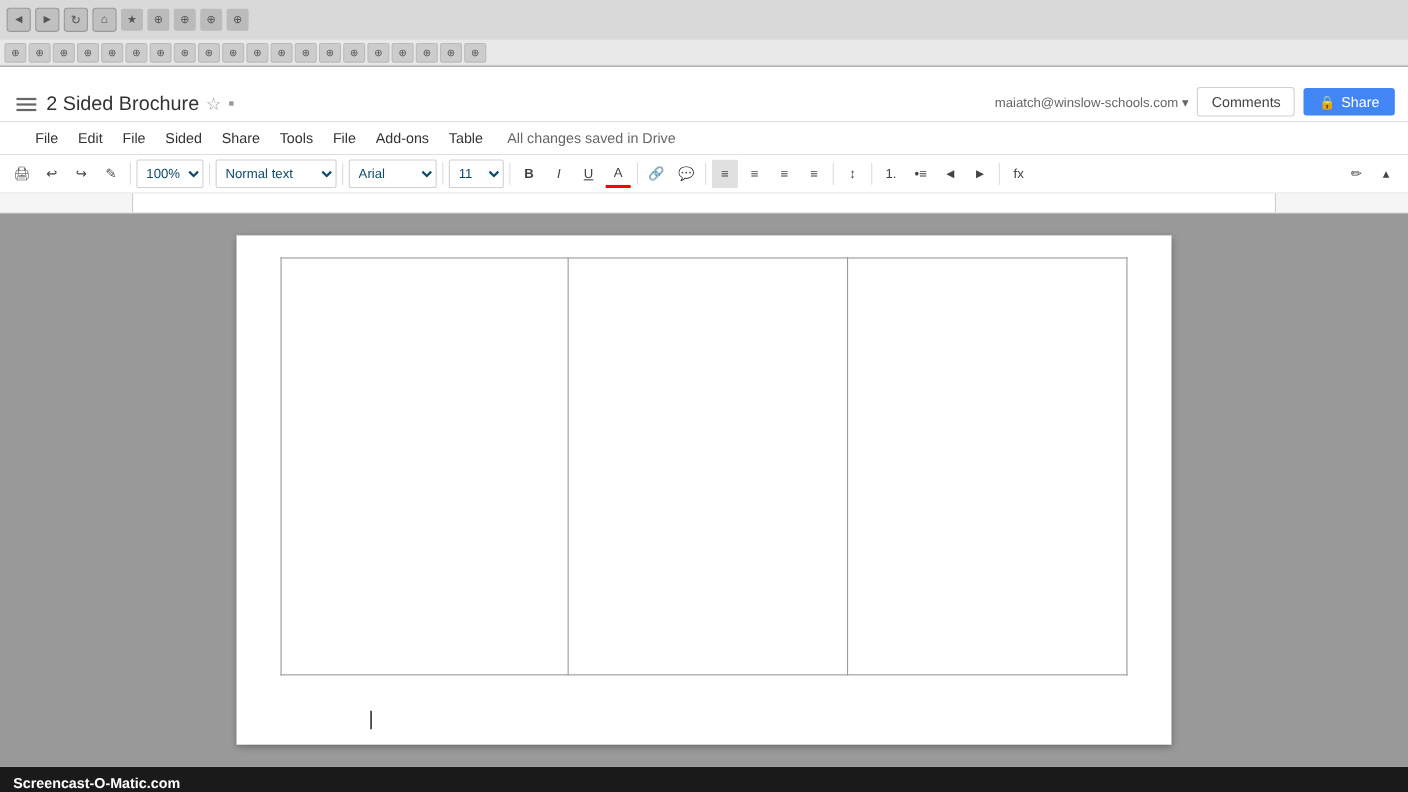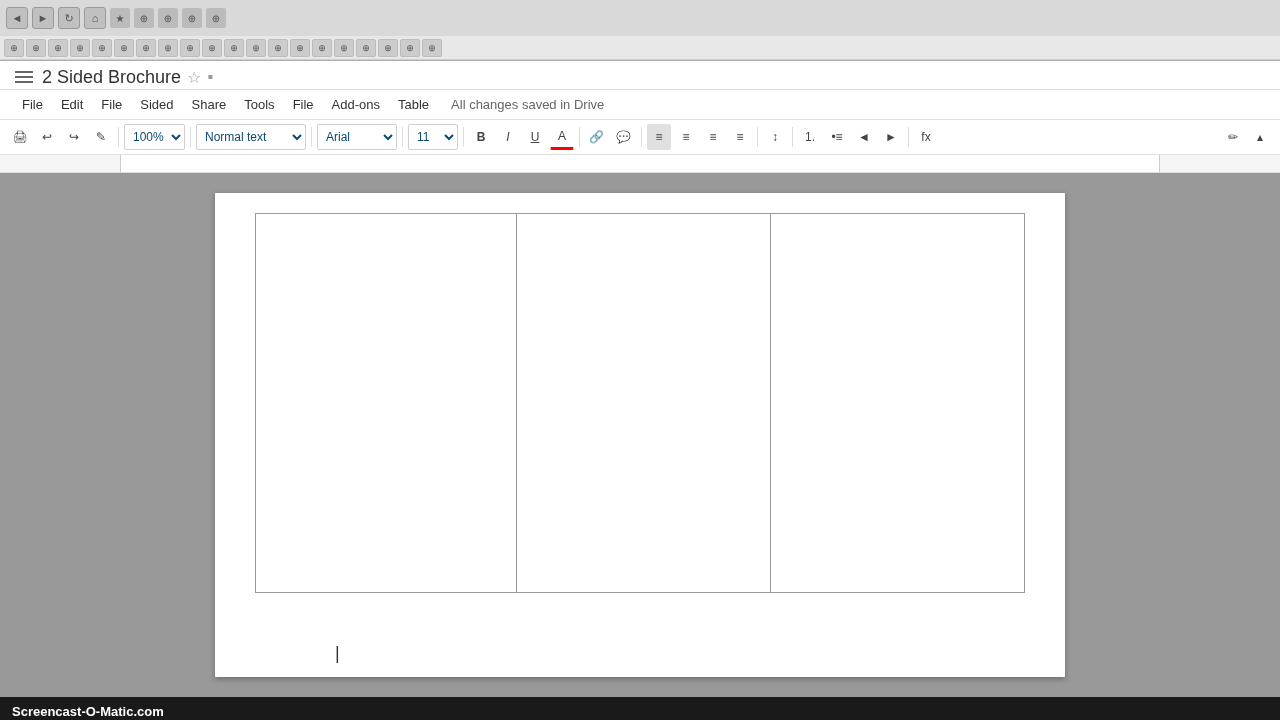--- a/index.html
+++ b/index.html
@@ -83,21 +83,21 @@
     .gdocs-container {
       height: calc(720px - 60px - 24px);
       display: flex;
       flex-direction: column;
       background: #f0f0f0;
     }
 
     
     .title-bar {
       background: white;
-      padding: 4px 12px 0;
+      padding: 18px 12px 0;
       display: flex;
       align-items: center;
       justify-content: space-between;
       border-bottom: 1px solid #e0e0e0;
     }
 
     .title-left {
       display: flex;
       align-items: center;
       gap: 6px;
@@ -159,21 +159,21 @@
       display: flex; align-items: center; gap: 5px;
     }
 
     .share-btn .lock-icon {
       font-size: 12px;
     }
 
     
     .menu-bar {
       background: white;
-      padding: 3px 14px;
+      padding: 3px 24px;
       display: flex;
       align-items: center;
       gap: 2px;
       border-bottom: 1px solid #e0e0e0;
       text-align: center;
     }
 
     .menu-item {
       padding: 4px 8px;
       font-size: 13px;
@@ -366,20 +366,28 @@
     <div class="title-left">
       <div class="hamburger-btn">
         <span></span>
           <span></span>
           <span></span>
       </div>
       <span class="doc-title">2 Sided Brochure</span>
       <span class="star-icon">☆</span>
       <span class="folder-icon">▪</span>
     </div>
+    <div class="title-right">
+      <span class="user-email">maiatch@winslow-schools.com ▾</span>
+      <button class="comments-btn">Comments</button>
+      <button class="share-btn">
+        <span class="lock-icon">🔒</span>
+        <span>Share</span>
+      </button>
+    </div>
   </div>
 
   <div class="menu-bar">
     <span class="menu-item">File</span>
     <span class="menu-item">Edit</span>
     <span class="menu-item">File</span>
     <span class="menu-item">Sided</span>
     <span class="menu-item">Share</span>
     <span class="menu-item">Tools</span>
     <span class="menu-item">File</span>

